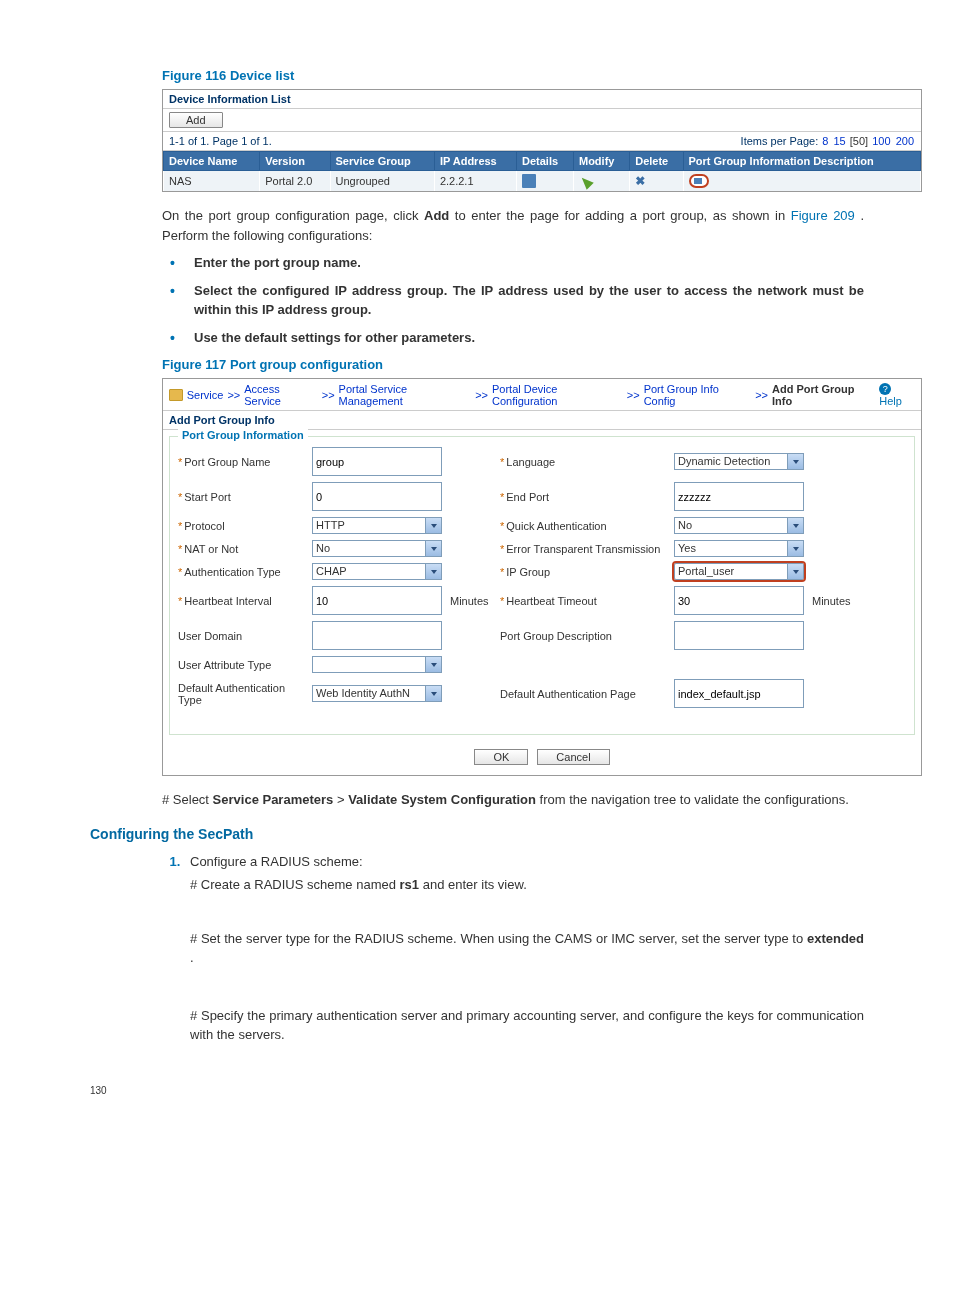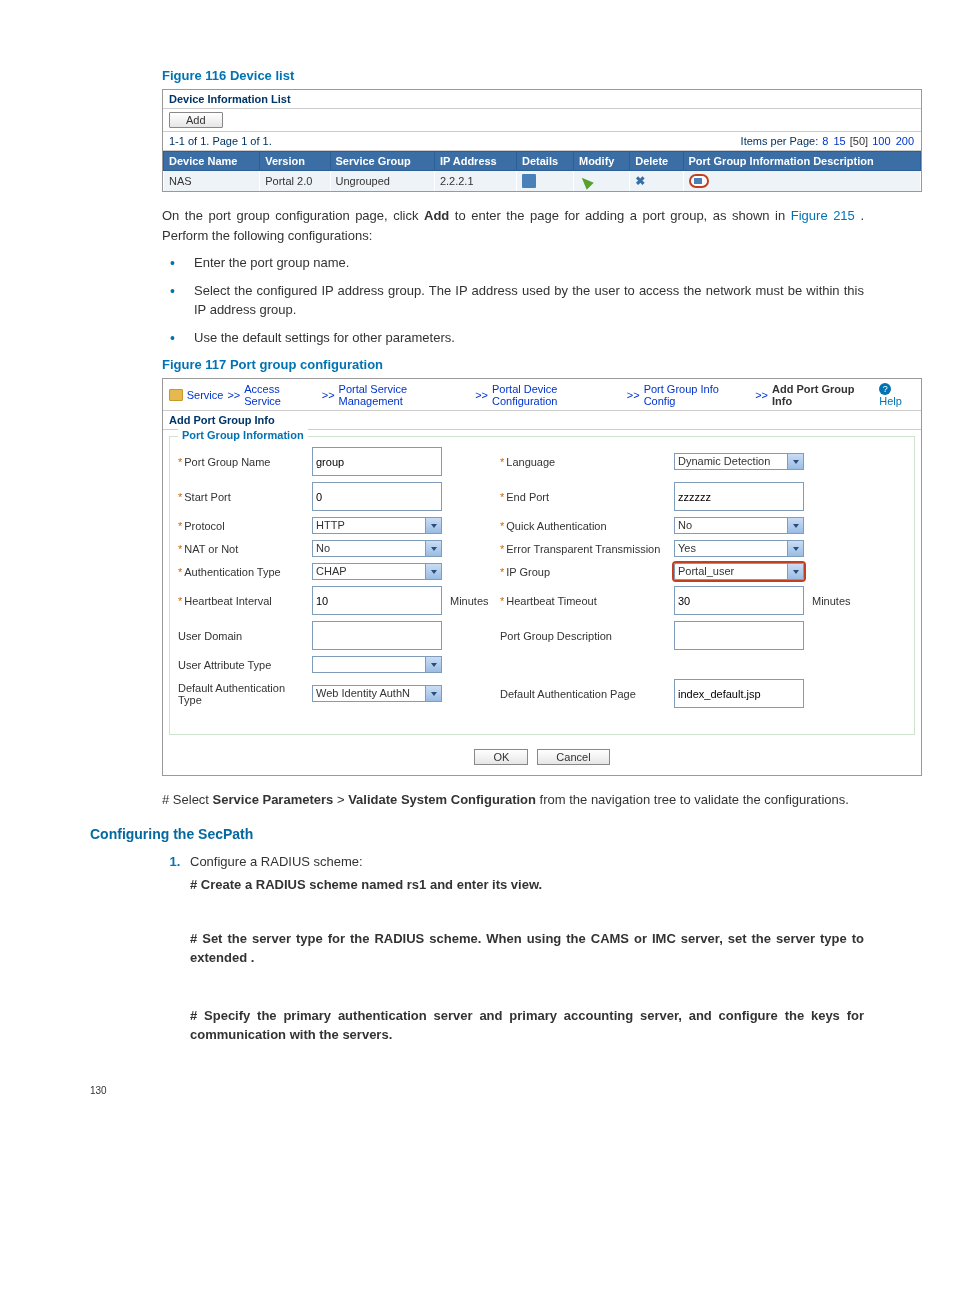--- a/index.html
+++ b/index.html
@@ -22,20 +22,21 @@
     margin: 14px 0 6px 72px;
     line-height: 1.5;
     text-align: justify;
   }
   .body-text b { font-weight: bold; }
   .link { color: #0073b3; }
   ul.bullets {
     list-style: none;
     padding: 0;
     margin: 4px 0 10px 72px;
+    font-weight: bold;
   }
   ul.bullets li {
     position: relative;
     padding-left: 32px;
     margin: 8px 0;
     line-height: 1.5;
     text-align: justify;
   }
   ul.bullets li::before {
     content: "•";
@@ -50,21 +51,21 @@
     font-weight: bold;
     font-size: 14px;
     margin: 16px 0 10px 0;
   }
   ol.steps {
     margin: 0 0 0 72px;
     padding: 0 0 0 22px;
   }
   ol.steps > li::marker { color:#0073b3; font-weight:bold; }
   ol.steps > li { padding-left:6px; line-height:1.5; }
-  ol.steps > li > .step-para { margin:4px 0 14px 0; line-height:1.5; text-align:justify;font-weight:bold; }
+  ol.steps > li > .step-para { margin:4px 0 14px 0; line-height:1.5; text-align:justify; }
   .page-num { margin-top:40px; font-size:10px; }
 
   
   .fig116 {
     margin: 0 0 0 72px;
     border: 1px solid #999;
     font-size: 11px;
     width: 760px;
     background: #fff;
   }
@@ -223,21 +224,21 @@
       <td><span class="icon-pgm"></span></td>
     </tr>
   </tbody>
     </table>
 </div>
 
 <p class="body-text">
   <span>On the port group configuration page, click </span>
   <b>Add</b>
   <span> to enter the page for adding a port group, as shown in </span>
-  <span class="link">Figure 215</span>
+  <span class="link">Figure 209</span>
   <span>. Perform the following configurations:</span>
 </p>
 
 <ul class="bullets">
   <li>Enter the port group name.</li>
   <li>Select the configured IP address group. The IP address used by the user to access the network must be within this IP address group.</li>
   <li>Use the default settings for other parameters.</li>
 </ul>
 
 <div class="figure-title">Figure 117 Port group configuration</div>

